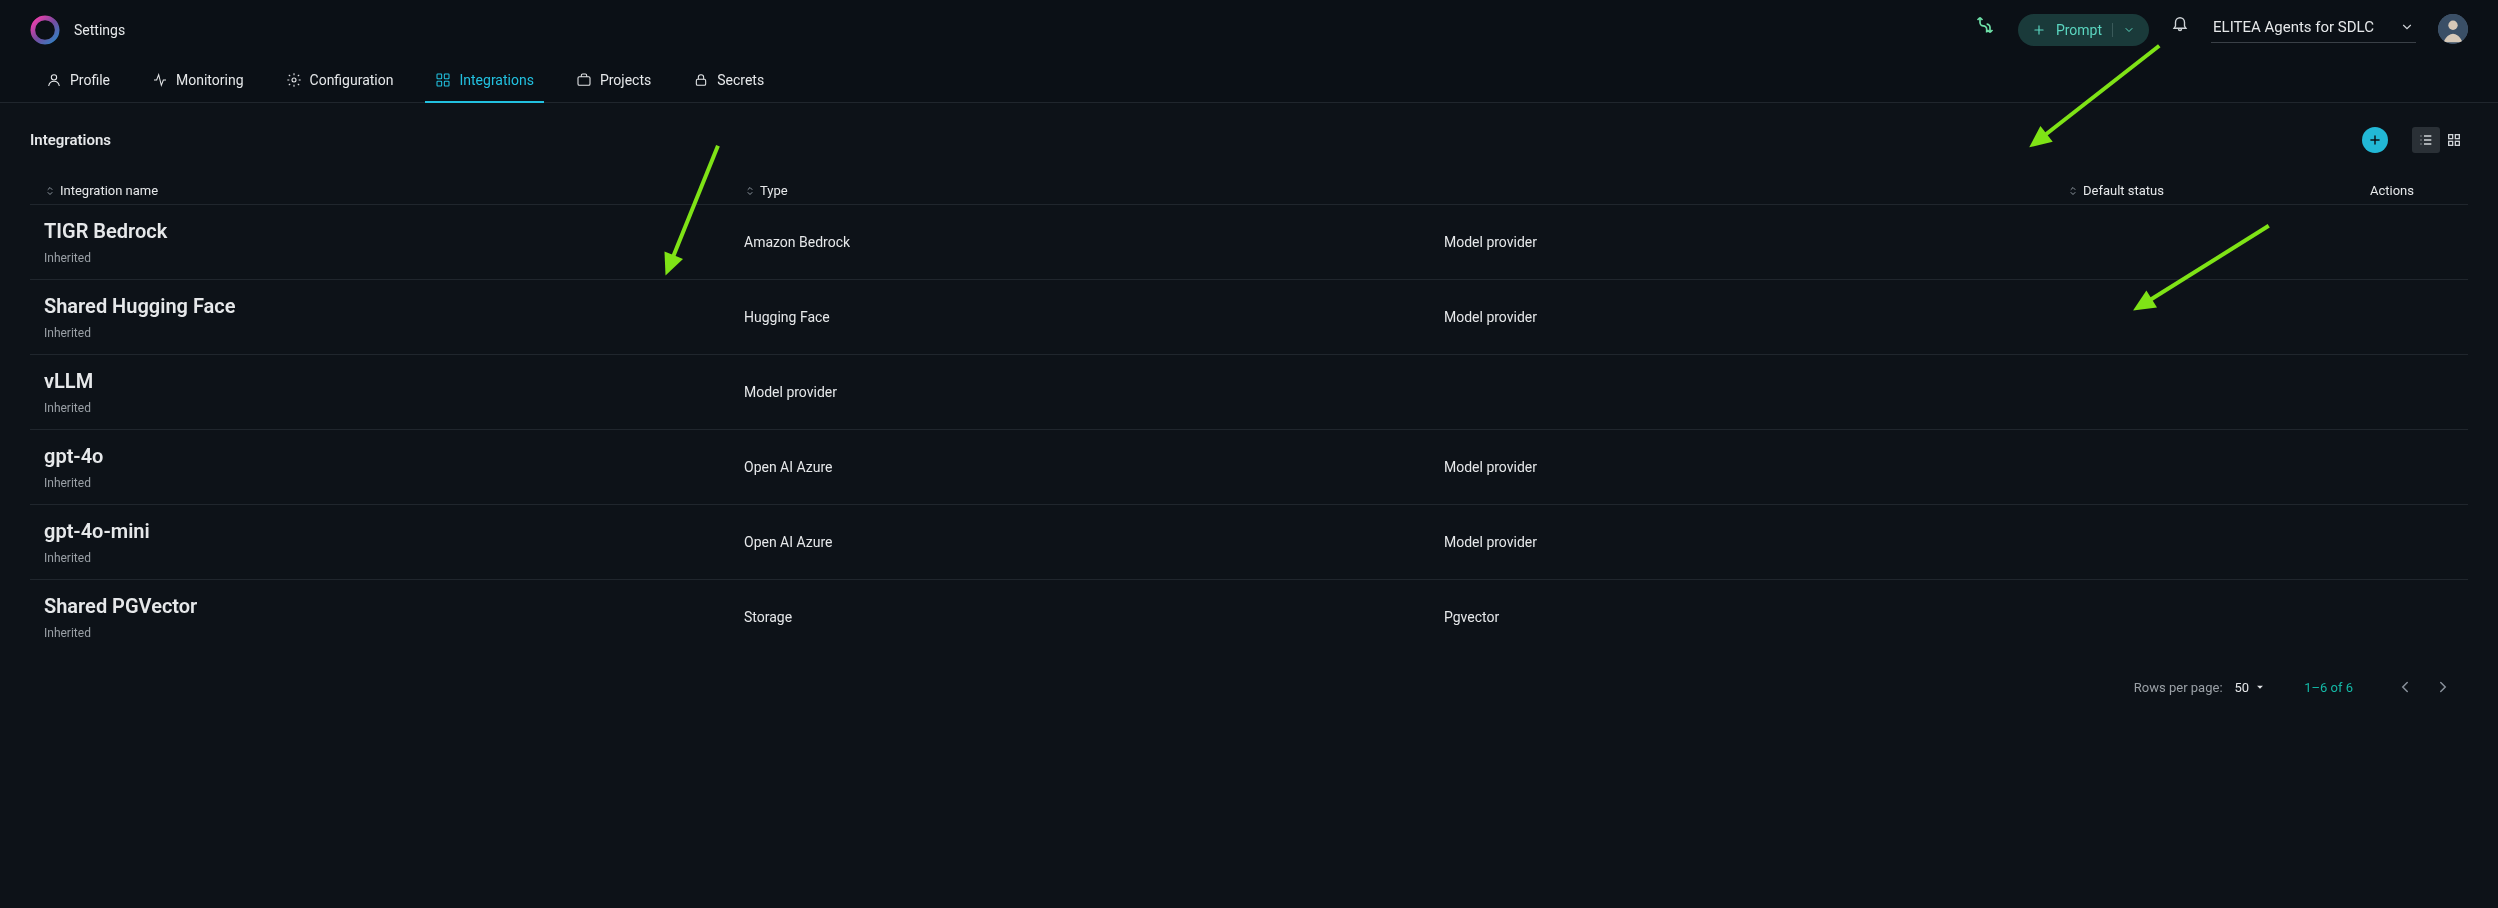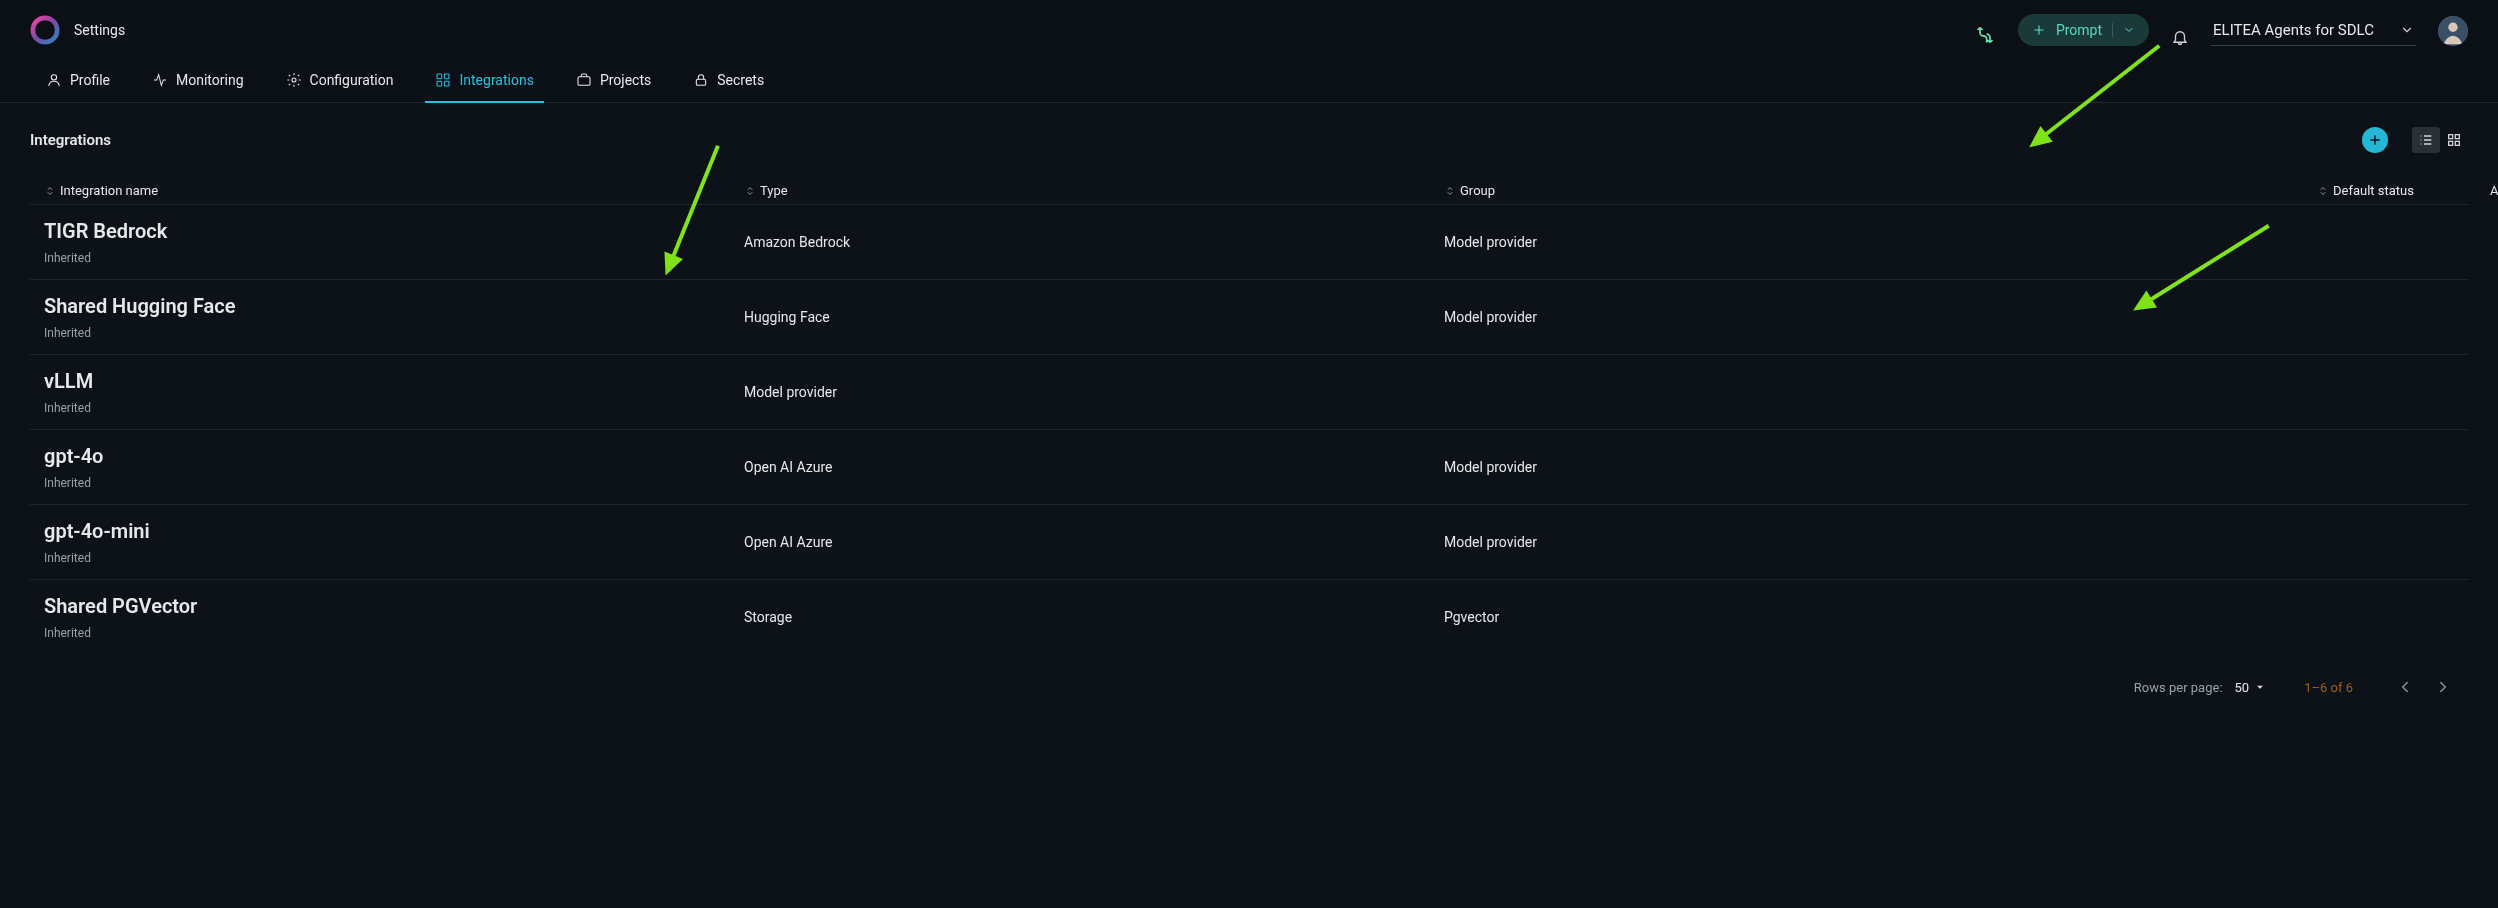--- a/index.html
+++ b/index.html
@@ -28,21 +28,21 @@
   .header {
     display: flex;
     align-items: center;
     padding: 14px 30px 14px 30px;
     gap: 18px;
     background: var(--bg-top);
   }
   .logo-wrap { display:flex; align-items:center; gap:14px; }
   .logo { width:30px; height:30px; border-radius:50%; }
   .header-spacer { flex:1; }
-  .header-right { display:flex; align-items:flex-end; gap:22px; }
+  .header-right { display:flex; align-items:flex-start; gap:22px; }
   .icon-btn { width:22px; height:22px; display:flex; align-items:center; justify-content:center; color:#7fe0b5; }
   .prompt-btn {
     background: #1a3a3a;
     color: #5bd6c0;
     border-radius: 20px;
     padding: 8px 14px 8px 14px;
     display:flex; align-items:center; gap:10px;
     font-size:14px;
   }
   .prompt-btn .divider { width:1px; height:14px; background:#3a5a5a; }
@@ -129,21 +129,21 @@
   
   .pagination {
     display:flex; justify-content:flex-end; align-items:center;
     gap:37px;
     padding: 18px 10px 0 0;
     color: var(--muted);
     font-size:13px;
   }
   .pagination .rpp { display:flex; align-items:center; gap:12px; }
   .pagination .rpp-select { color:#e6e8ea; display:flex; align-items:center; gap:4px; }
-  .pagination .range { color:#a16207; }
+  .pagination .range { color:#14b8a6; }
   .pagination .nav-arrows { display:flex; align-items:center; gap:8px; }
   .pagination .arrow { width:30px; height:30px; display:flex; align-items:center; justify-content:center; color:#88909a; }
   
   .annotation-layer {
     position:absolute; left:0; top:0; width:2498px; height:908px;
     pointer-events:none;
   }
   .arrow-shape {
     position:absolute;
     transform-origin: left center;
@@ -296,26 +296,20 @@
             <path d="M8 9l4-4 4 4M8 15l4 4 4-4" stroke="currentColor" stroke-width="2" fill="none" stroke-linecap="round"></path>
           </svg>
         <span>Integration name</span>
       </div>
       <div class="th">
         <svg class="sort-icon" viewBox="0 0 24 24" width="12" height="12">
             <path d="M8 9l4-4 4 4M8 15l4 4 4-4" stroke="currentColor" stroke-width="2" fill="none" stroke-linecap="round"></path>
           </svg>
         <span>Type</span>
       </div>
-      <div class="th">
-        <svg class="sort-icon" viewBox="0 0 24 24" width="12" height="12">
-            <path d="M8 9l4-4 4 4M8 15l4 4 4-4" stroke="currentColor" stroke-width="2" fill="none" stroke-linecap="round"></path>
-          </svg>
-        <span>Group</span>
-      </div>
       <div class="th right">
         <svg class="sort-icon" viewBox="0 0 24 24" width="12" height="12">
             <path d="M8 9l4-4 4 4M8 15l4 4 4-4" stroke="currentColor" stroke-width="2" fill="none" stroke-linecap="round"></path>
           </svg>
         <span>Default status</span>
       </div>
       <div class="th right">
         <span>Actions</span>
       </div>
     </div>

